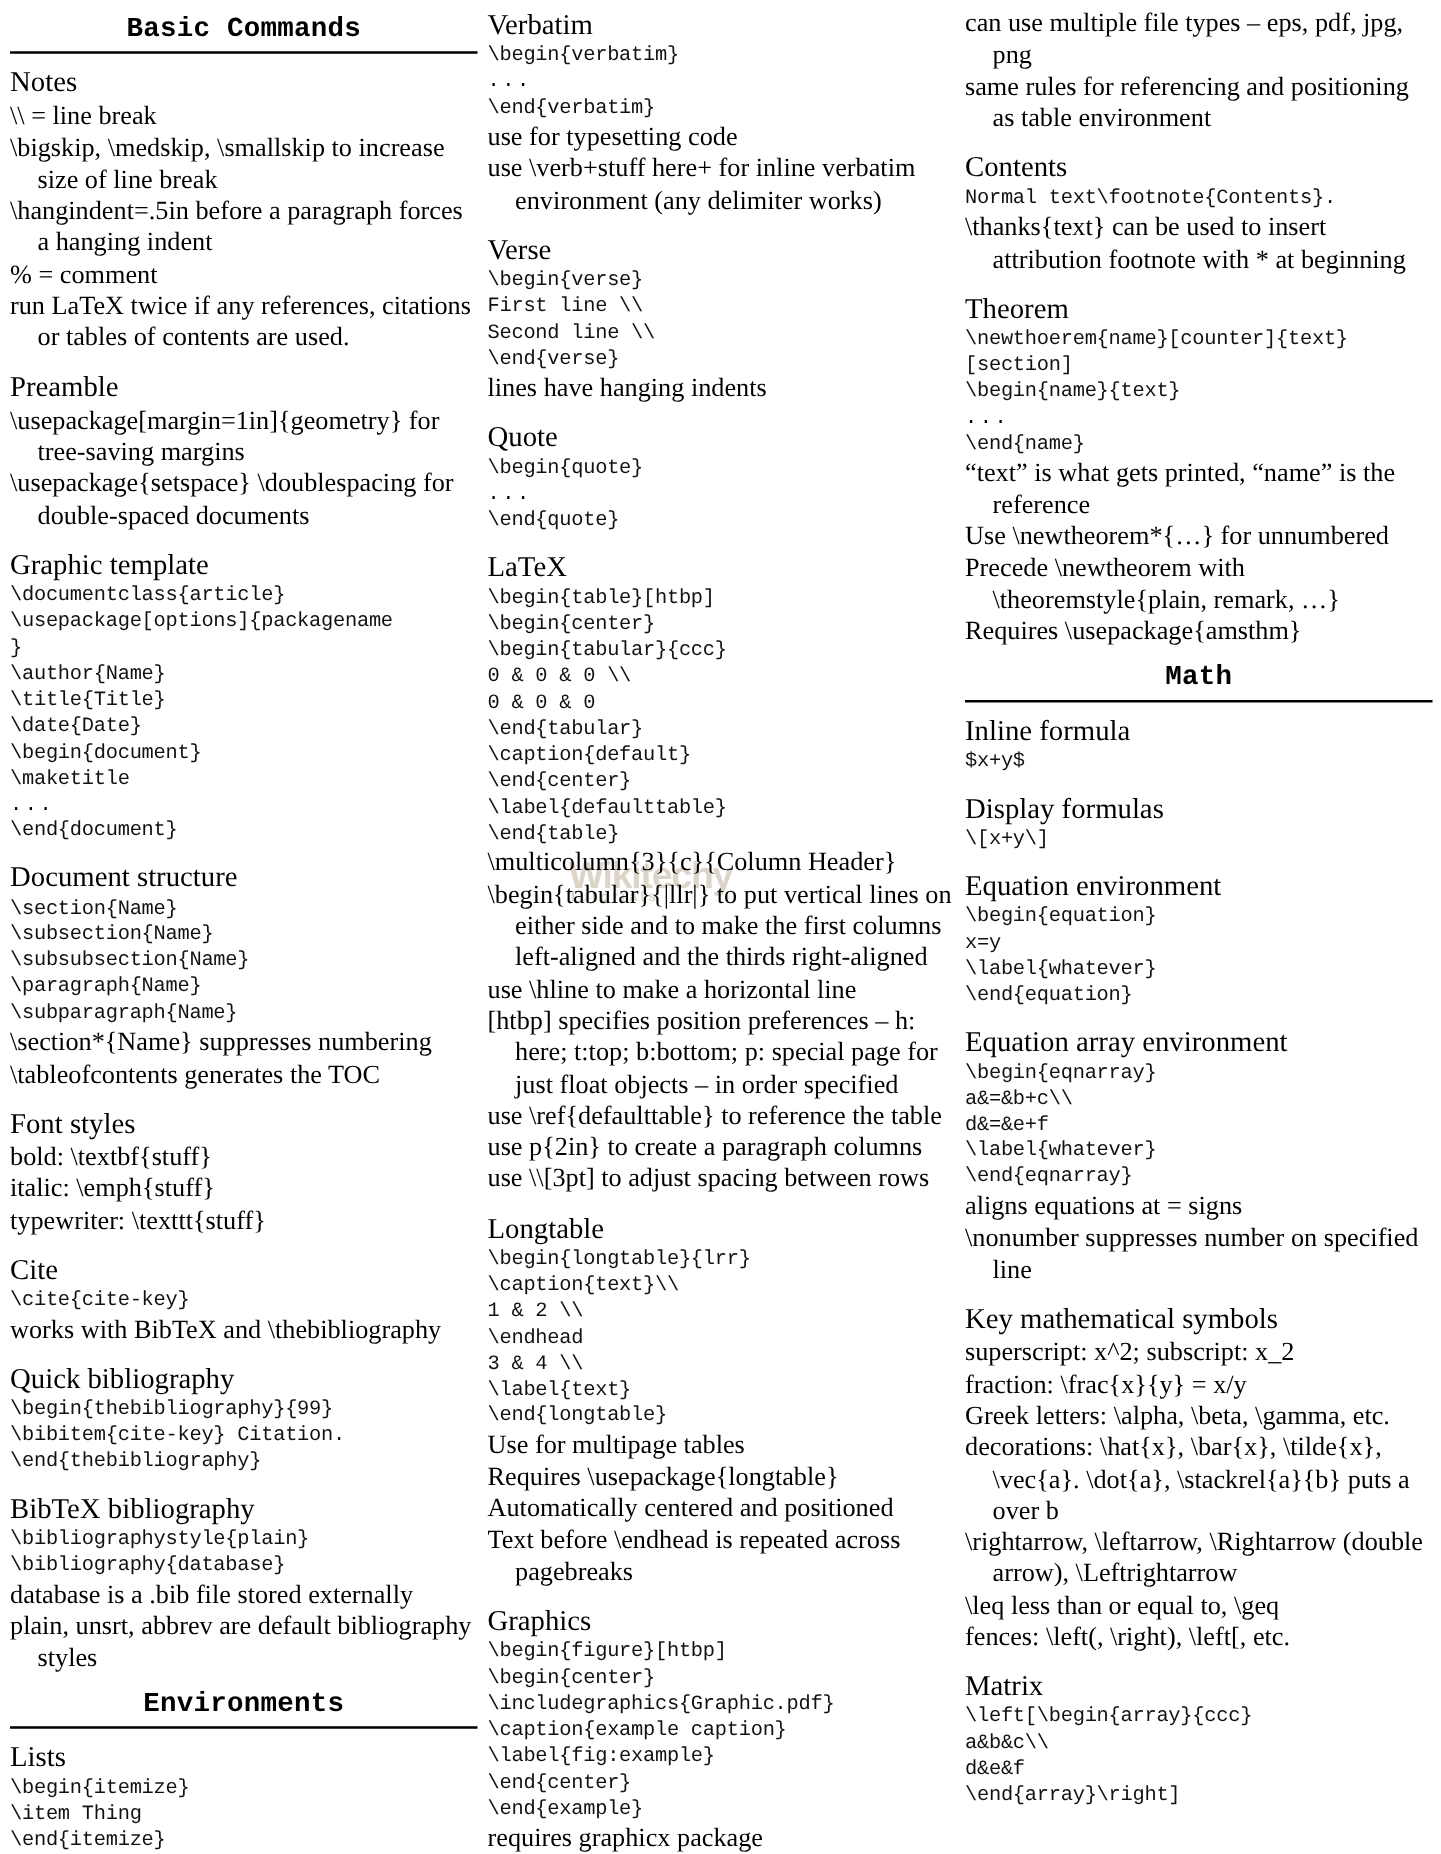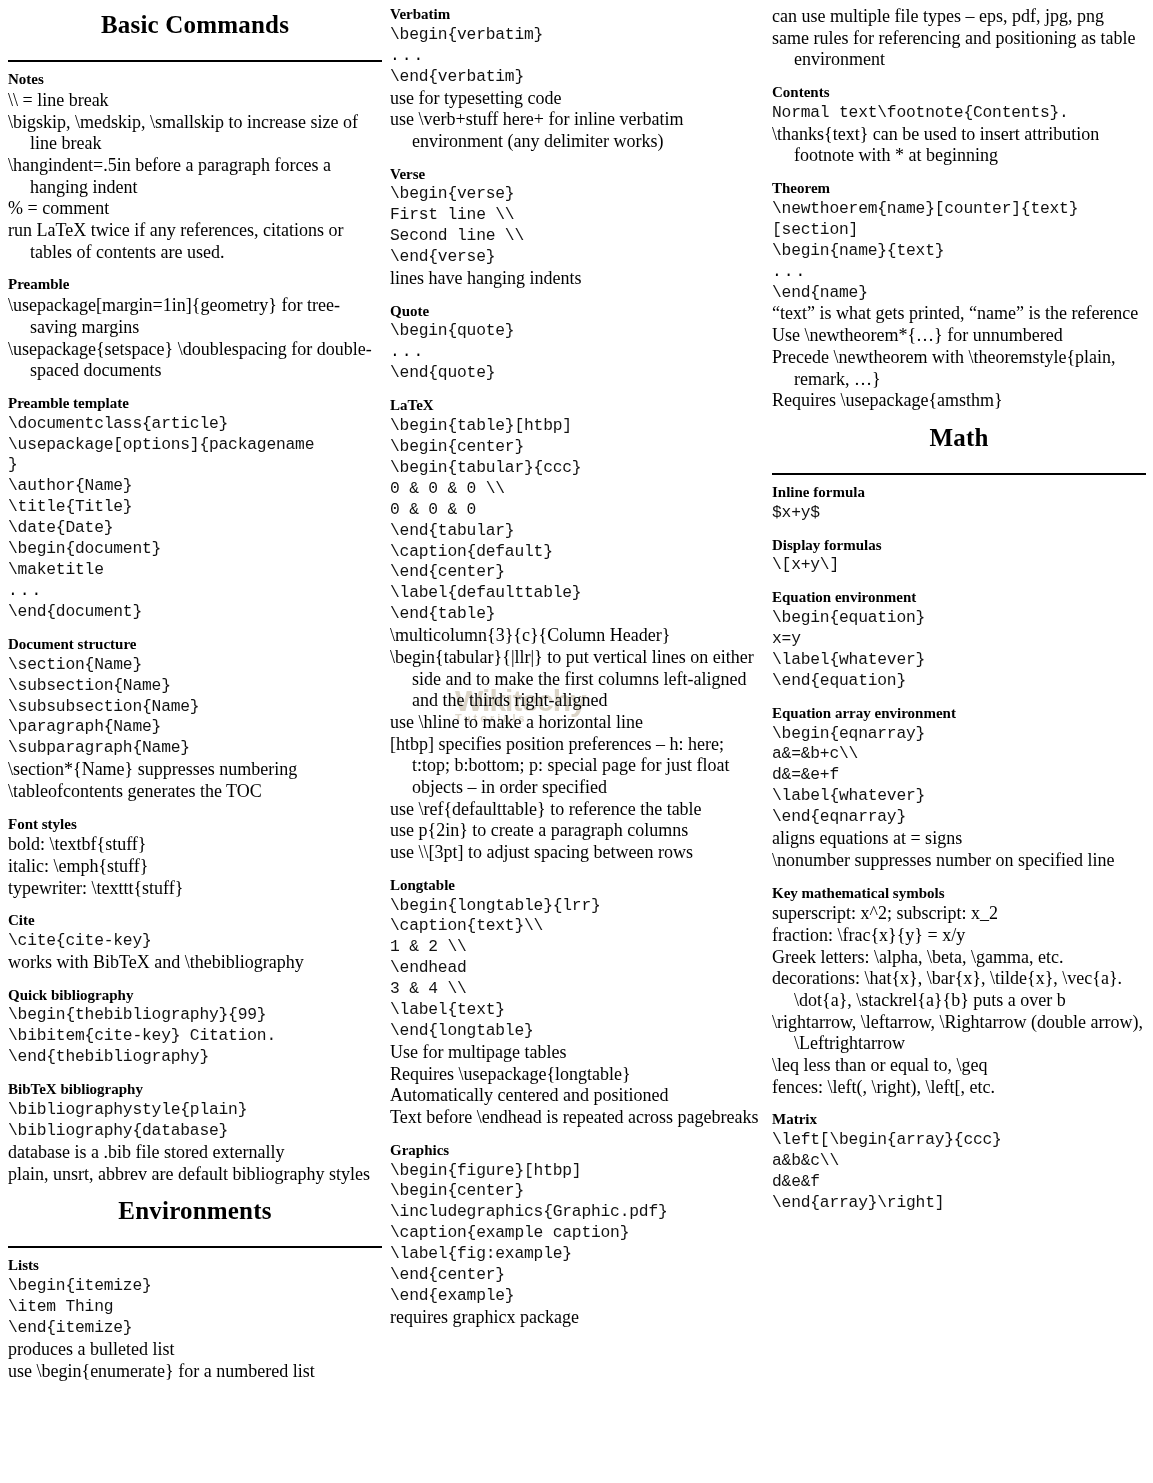--- a/index.html
+++ b/index.html
@@ -22,47 +22,48 @@
     box-sizing:border-box;
     position:relative;
   }
   .col.c2{margin-left:8px;}
   .col.c3{margin-left:8px;}
 
   
   .banner{
     text-align:center;
     font-weight:bold;
-    font-size:25px;
+    font-size:22px;
     letter-spacing:.2px;
     line-height:1.05;
     margin:6px 0 0 0;
-    padding-bottom:22px;
+    padding-bottom:6px;
+    font-family:Liberation Mono, monospace;
   }
   .rule{
     border:0;
     border-top:2px solid #000;
     margin:0 0 9px 0;
     height:0;
   }
 
   
   .block{margin-bottom:13px;}
   .block:last-child{margin-bottom:0;}
 
   .sub{
-    font-weight:bold;
-    font-size:15px;
+    font-weight:normal;
+    font-size:23px;
     line-height:1.18;
     margin:0 0 1px 0;
   }
 
   
   .p{
-    font-size:18px;
+    font-size:21px;
     line-height:1.205;
     margin:0;
     padding-left:22px;
     text-indent:-22px;
   }
   
   .c{
     font-family:"Liberation Mono","DejaVu Sans Mono",monospace;
     font-size:16.3px;
     line-height:1.285;
@@ -120,21 +121,21 @@
           <div class="p">\hangindent=.5in before a paragraph forces a hanging indent</div>
           <div class="p">% = comment</div>
           <div class="p">run LaTeX twice if any references, citations or tables of contents are used.</div>
         </div>
         <div class="block">
           <div class="sub">Preamble</div>
           <div class="p">\usepackage[margin=1in]{geometry} for tree-saving margins</div>
           <div class="p">\usepackage{setspace} \doublespacing for double-spaced documents</div>
         </div>
         <div class="block">
-          <div class="sub">Preamble template</div>
+          <div class="sub">Graphic template</div>
           <div class="c">\documentclass{article}</div>
           <div class="c">\usepackage[options]{packagename</div>
           <div class="c">}</div>
           <div class="c">\author{Name}</div>
           <div class="c">\title{Title}</div>
           <div class="c">\date{Date}</div>
           <div class="c">\begin{document}</div>
           <div class="c">\maketitle</div>
           <div class="dots">...</div>
           <div class="c">\end{document}</div>

